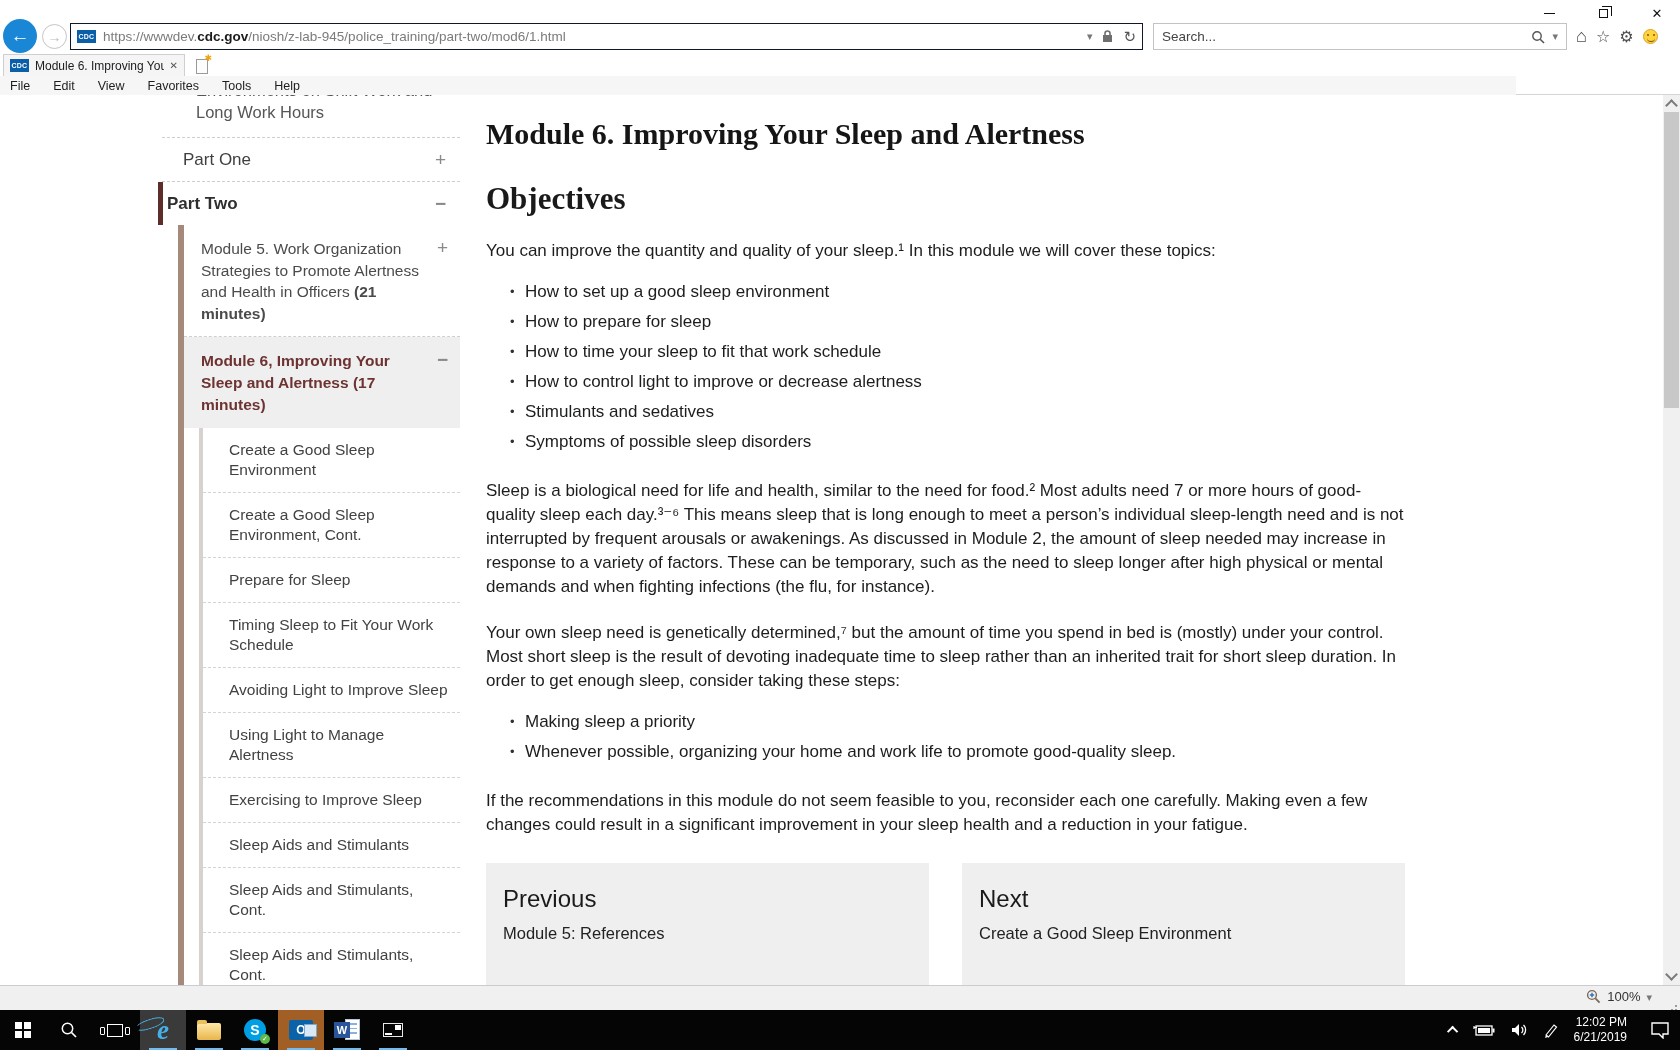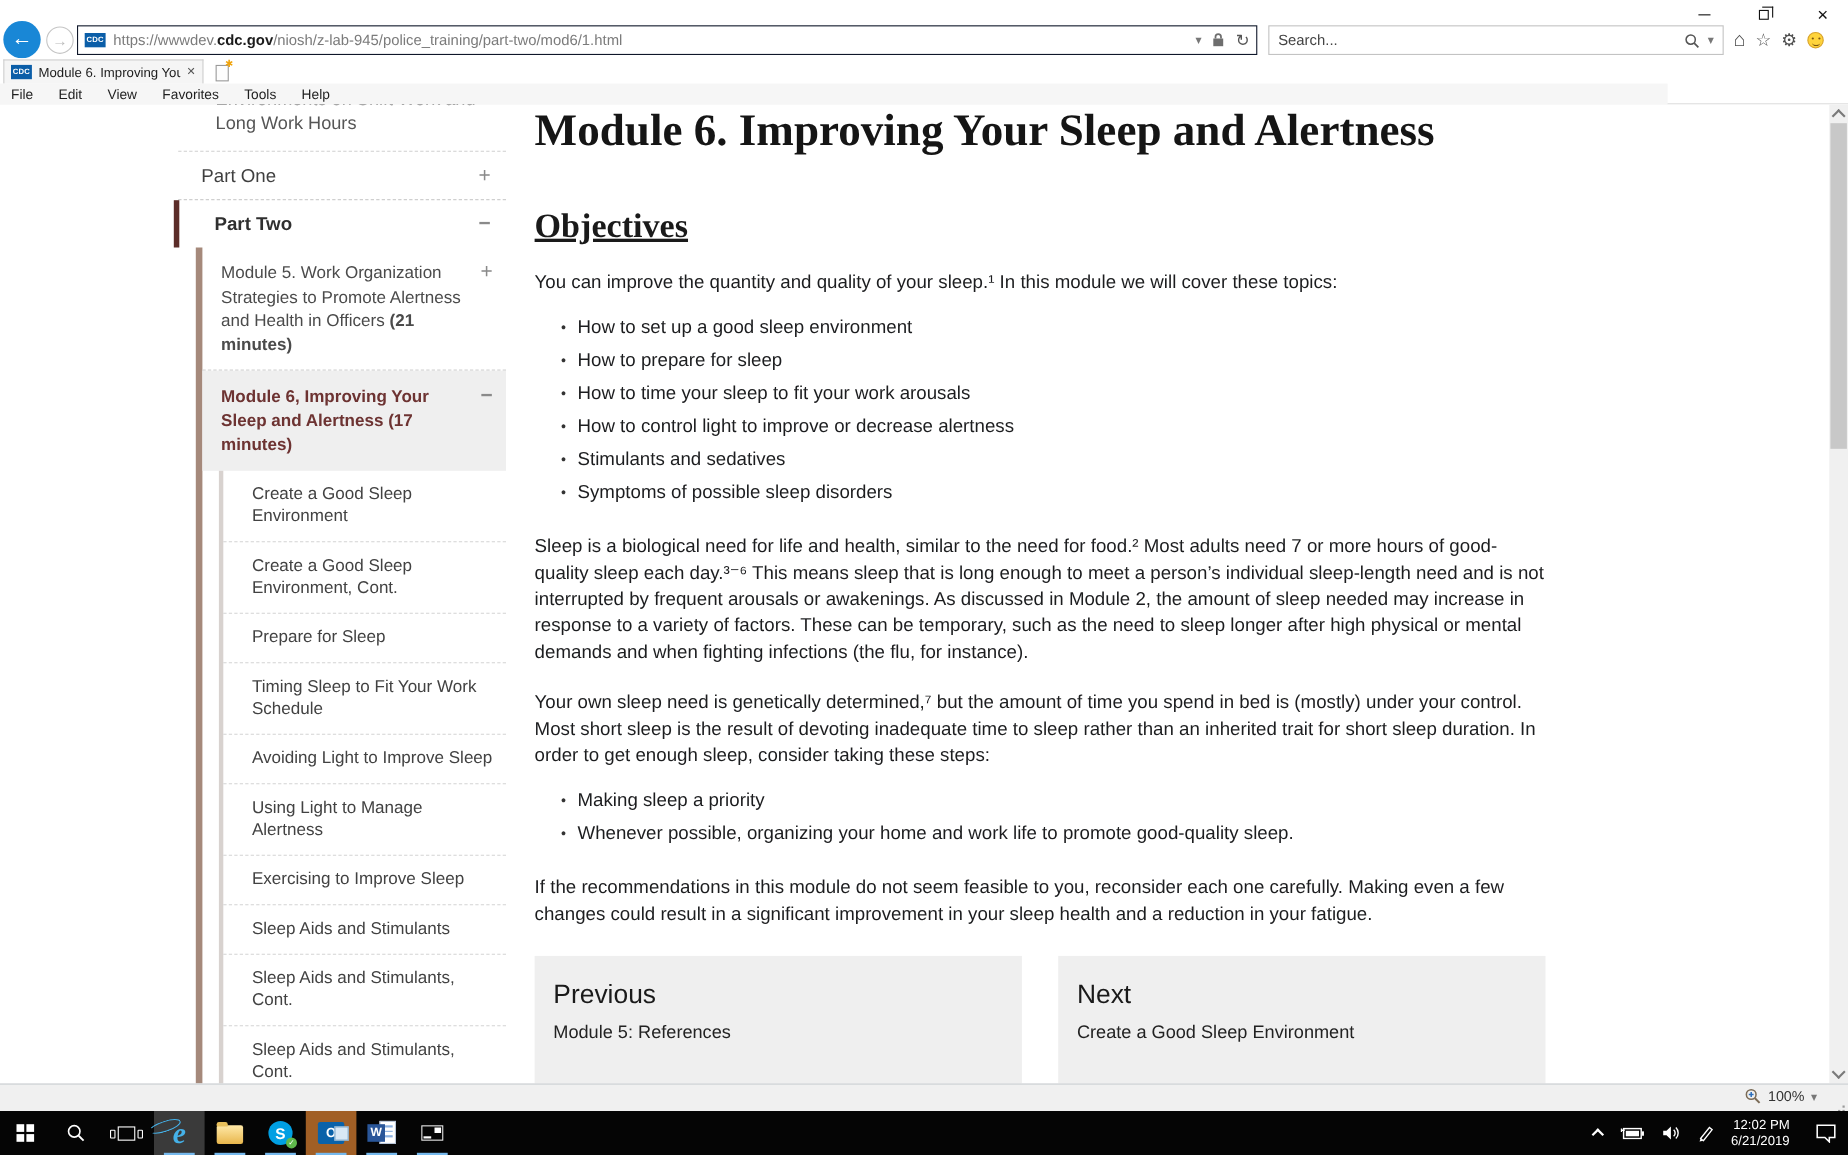--- a/index.html
+++ b/index.html
@@ -46,34 +46,34 @@
   .menu-row { position:absolute; left:0; top:76px; width:1516px; height:19px; background:#f6f6f6; display:flex; align-items:center; gap:23px; padding-left:10px; font-size:12.5px; color:#1e1e1e; }
 
   
   .content { position:absolute; left:0; top:95px; width:1680px; height:890px; background:#fff; overflow:hidden; }
 
   
   .sidebar { position:absolute; left:130px; top:0; width:330px; margin-top:-16px; color:#4b4b4b; }
   .side-divider { margin-left:32px; border-top:1px dashed #cfcfcf; }
   .nav-item0 { padding:0 8px 14px 66px; font-size:16.5px; line-height:22px; color:#565656; }
   .part-row { display:flex; align-items:center; padding:12px 14px 12px 20px; margin-left:33px; font-size:17px; line-height:19px; color:#3f3f3f; }
-  .part-row.two { margin-left:28px; border-left:5px solid #5c2d29; padding-left:32px; font-weight:bold; color:#2f2f2f; }
+  .part-row.two { margin-left:28px; border-left:5px solid #5c2d29; padding-left:4px; font-weight:bold; color:#2f2f2f; }
   .expander { margin-left:auto; color:#8a8a8a; font-size:19px; line-height:1; }
   .modules { margin-left:48px; border-left:6px solid #a5897b; }
   .module-row { padding:13px 12px 12px 17px; font-size:15.5px; line-height:21.5px; display:flex; }
   .module-text { flex:1; padding-right:6px; }
   .module-dur { font-weight:bold; }
   .module-row.current { background:#efefef; font-weight:bold; color:#6d3332; line-height:22px; padding-top:13px; padding-bottom:12px; }
   .subpages { border-left:4px solid #d8d2cf; margin-left:15px; }
   .subpage-row { padding:12px 10px 12px 26px; font-size:15.5px; line-height:20px; color:#424242; border-bottom:1px dashed #d4d4d4; }
 
   
   .main { position:absolute; left:486px; top:0; width:920px; }
-  .page-title { font-family:"Liberation Serif","DejaVu Serif",serif; font-size:41px; font-weight:600; color:#151515; margin-top:0; line-height:46px; }
-  .section-h { font-family:"Liberation Serif","DejaVu Serif",serif; font-size:31px; font-weight:700; color:#1a1a1a; margin-top:46px;text-decoration:underline; }
+  .page-title { font-family:"Liberation Serif","DejaVu Serif",serif; font-size:30px; font-weight:600; color:#151515; margin-top:16px; line-height:46px; }
+  .section-h { font-family:"Liberation Serif","DejaVu Serif",serif; font-size:31px; font-weight:700; color:#1a1a1a; margin-top:24px; }
   .main p { font-size:17px; line-height:24px; color:#1c1d1f; margin-top:22px; }
   .main ul { list-style:none; margin-top:14px; padding-left:24px; }
   .main li { font-size:17px; line-height:24px; color:#1c1d1f; padding:3px 0; position:relative; padding-left:15px; }
   .main li::before { content:"•"; position:absolute; left:0; top:3px; color:#333; font-size:13px; }
   .pager { display:flex; gap:33px; margin-top:26px; }
   .pager-box { width:443px; height:160px; background:#efefef; padding:22px 0 0 17px; }
   .pager-label { font-size:24px; color:#1a1a1a; }
   .pager-page { font-size:16.5px; color:#222; margin-top:11px; }
 
   
@@ -235,21 +235,21 @@
       </div>
     </nav>
 
     <main class="main">
       <h1 class="page-title">Module 6. Improving Your Sleep and Alertness</h1>
       <h2 class="section-h">Objectives</h2>
       <p>You can improve the quantity and quality of your sleep.¹ In this module we will cover these topics:</p>
       <ul>
         <li>How to set up a good sleep environment</li>
         <li>How to prepare for sleep</li>
-        <li>How to time your sleep to fit your work arousals</li>
+        <li>How to time your sleep to fit that work schedule</li>
         <li>How to control light to improve or decrease alertness</li>
         <li>Stimulants and sedatives</li>
         <li>Symptoms of possible sleep disorders</li>
       </ul>
       <p>Sleep is a biological need for life and health, similar to the need for food.² Most adults need 7 or more hours of good-quality sleep each day.³⁻⁶ This means sleep that is long enough to meet a person’s individual sleep-length need and is not interrupted by frequent arousals or awakenings. As discussed in Module 2, the amount of sleep needed may increase in response to a variety of factors. These can be temporary, such as the need to sleep longer after high physical or mental demands and when fighting infections (the flu, for instance).</p>
       <p>Your own sleep need is genetically determined,⁷ but the amount of time you spend in bed is (mostly) under your control. Most short sleep is the result of devoting inadequate time to sleep rather than an inherited trait for short sleep duration. In order to get enough sleep, consider taking these steps:</p>
       <ul>
         <li>Making sleep a priority</li>
         <li>Whenever possible, organizing your home and work life to promote good-quality sleep.</li>
       </ul>

